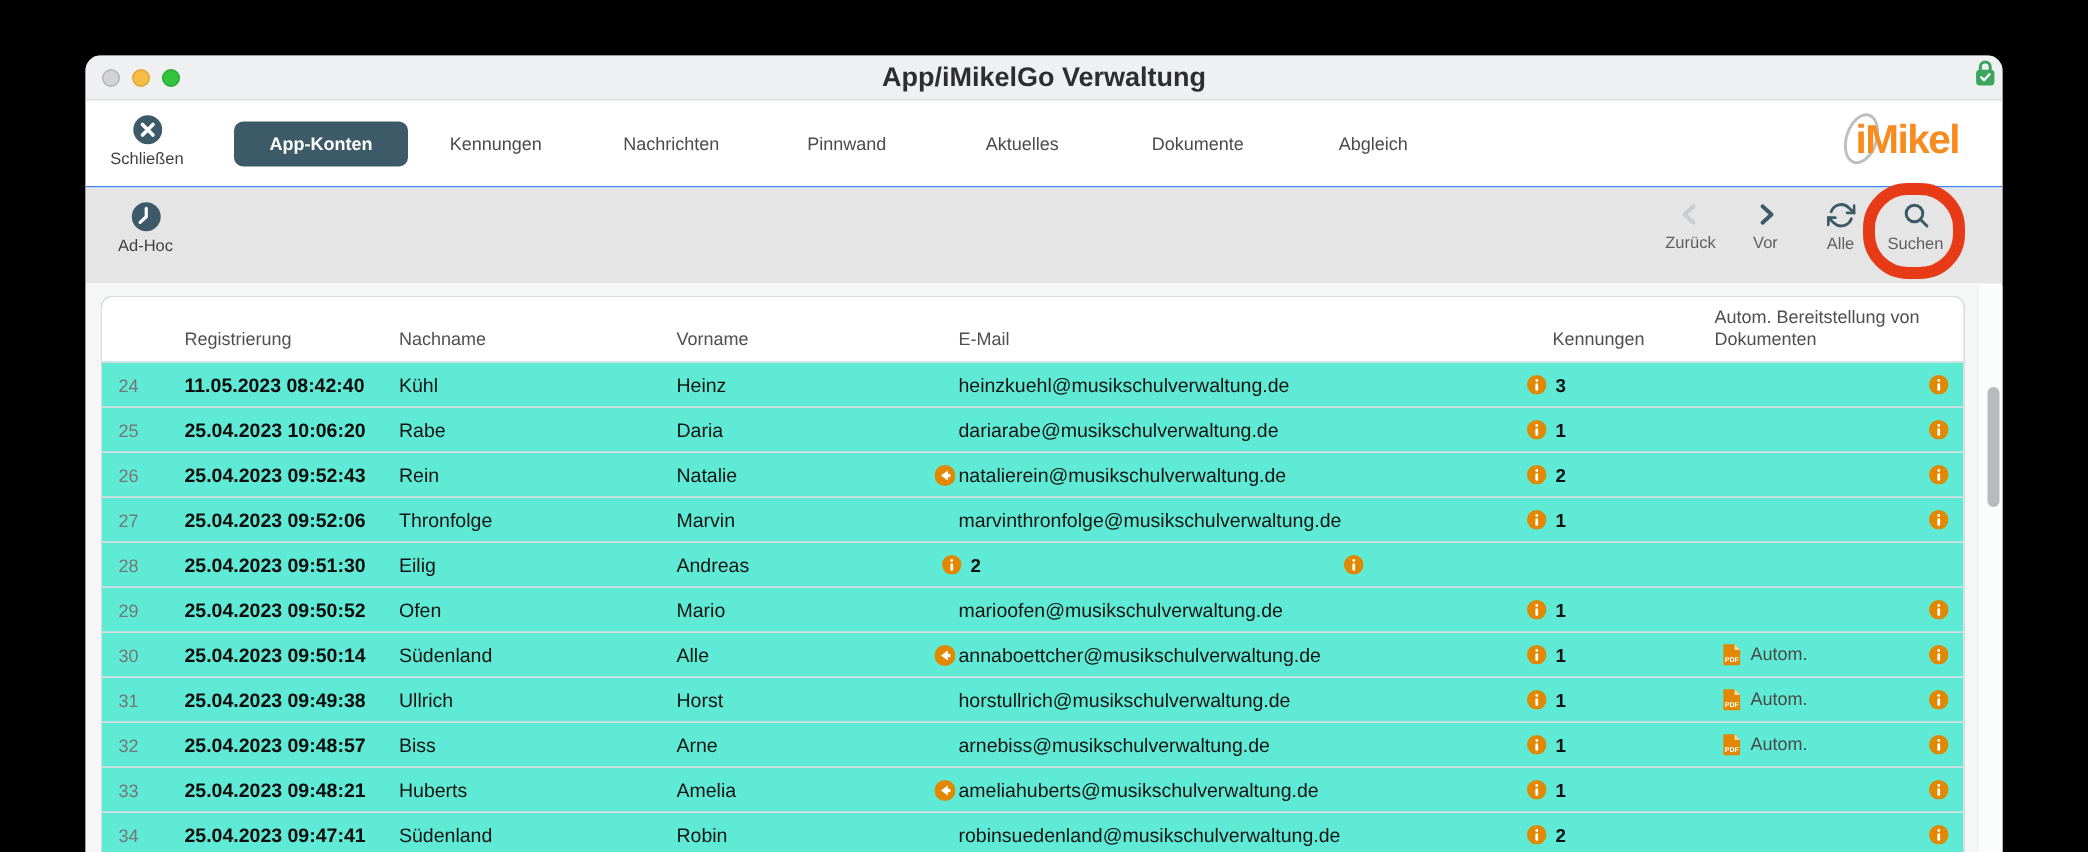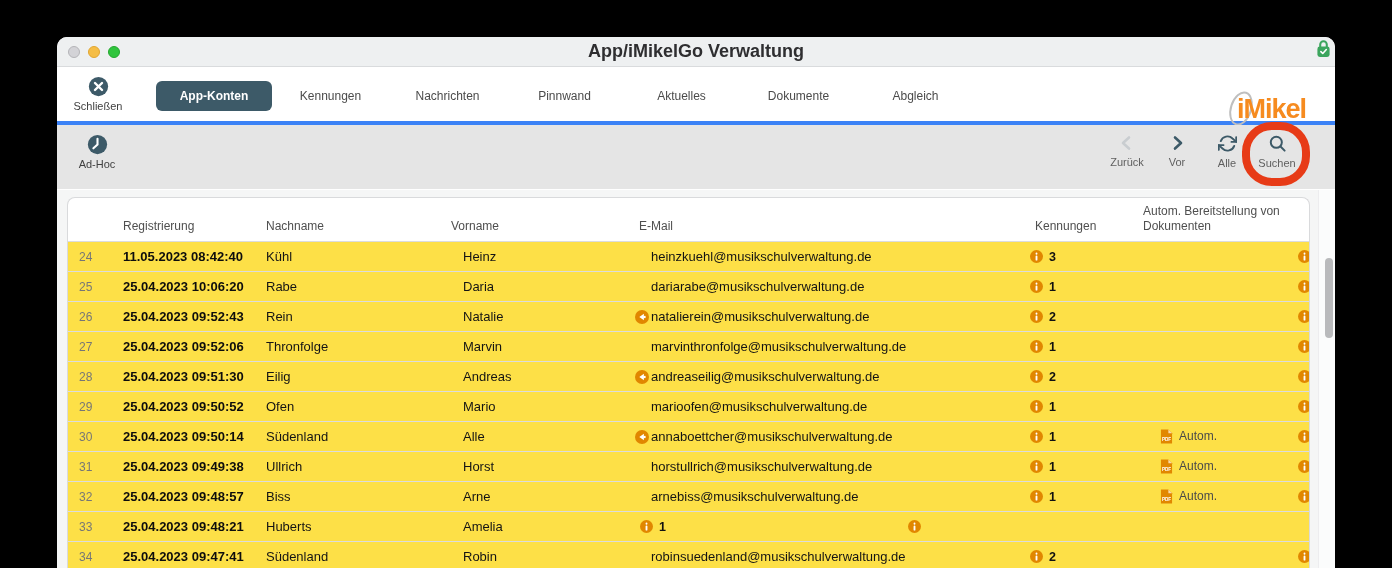--- a/index.html
+++ b/index.html
@@ -21,39 +21,39 @@
     display:flex; align-items:center; justify-content:center; position:relative;
   }
   .traffic { position:absolute; left:11px; top:9px; display:flex; gap:8px; }
   .light { width:12px; height:12px; border-radius:50%; }
   .light.close { background:#d3d3d7; border:1px solid #b4b4b8; }
   .light.min   { background:#f5bd45; border:1px solid #e0a531; }
   .light.max   { background:#30c53d; border:1px solid #24a72f; }
   .title { font-size:18px; font-weight:bold; color:#2e2e30; }
   
   .toolbar {
-    height:58px; background:#fff; border-bottom:4px solid #3b82f6;
+    height:58px; background:#fff; border-bottom:1px solid #3b82f6;
     position:relative;
   }
   .tool-item {
     position:absolute; display:flex; flex-direction:column; align-items:center;
     gap:3px; cursor:default;
   }
   .tool-item .tool-label { font-size:11px; color:#3f3f3f; }
   .close-item { left:14px; top:9px; width:54px; }
   .tabs { position:absolute; left:99px; top:0; height:58px; display:flex; align-items:center; }
   .tab {
     width:117px; text-align:center; font-size:12px; color:#4b4b4b;
     padding:8px 0; cursor:default;
   }
   .tab.active {
     background:#3d5a68; color:#fff; font-weight:bold; border-radius:6px;
     width:116px;
   }
-  .logo { position:absolute; right:32px; top:23px; width:70px; height:38px; }
+  .logo { position:absolute; right:32px; top:7px; width:70px; height:38px; }
   .logo .ellipse {
     position:absolute; left:-3px; top:1px; width:22px; height:35px;
     border:2px solid #bfbfbf; border-radius:50%; transform:rotate(18deg);
   }
   .logo .logo-text {
     position:absolute; left:4px; top:4px;
     font-size:27px; font-weight:bold; color:#f68b1f; letter-spacing:-1px;
   }
   
   .subtoolbar {
@@ -74,26 +74,26 @@
   .content {
     position:absolute; top:153px; left:0; right:0; bottom:0; background:#f5f6f6;
   }
   .table-card {
     position:absolute; left:10px; top:7px; width:1243px; bottom:-8px;
     background:#fff; border:1px solid #d9dadc; border-bottom:none;
     border-radius:8px 8px 0 0; overflow:hidden;
   }
   .thead { display:flex; height:43px; align-items:flex-end; padding-bottom:8px; }
   .th { font-size:12px; color:#4f4f4f; line-height:1.2; }
-  .trow { display:flex; height:30px; align-items:center; border-top:1px solid #dbdcde; background:#fde047; }
+  .trow { display:flex; height:30px; align-items:center; border-top:1px solid #dbdcde; background:#5eead4; }
   .c { flex:none; }
   .c-num   { width:55px;  padding-left:11px; font-size:12px; color:#767676; }
   .c-date  { width:143px; font-size:13px; font-weight:bold; color:#0d0d0d; }
   .c-nach  { width:185px; font-size:13px; color:#141414; }
-  .c-vorn  { width:172px; font-size:13px; color:#141414;margin-left:12px; }
+  .c-vorn  { width:172px; font-size:13px; color:#141414; }
   .c-email { width:390px; font-size:13px; color:#141414; display:flex; align-items:center; }
   .fwd-slot { width:16px; display:flex; align-items:center; }
   .c-kenn  { width:130px; padding-left:5px; display:flex; align-items:center; gap:6px;
              font-size:12.5px; font-weight:bold; color:#111; }
   .c-autom { width:135px; padding-left:5px; display:flex; align-items:flex-start; gap:6px;
              font-size:12px; color:#4a4a4a; }
   .c-info  { width:31px; padding-left:8px; display:flex; align-items:center; }
   .hidden-slot { visibility:hidden; }
   
   .th-num{width:55px;} .th-date{width:143px;} .th-nach{width:185px;}
@@ -388,30 +388,20 @@
                   <rect x="6" y="6" width="2" height="5.4" rx="1" fill="#fff"></rect>
                 </svg>
               </span>
     </div>
   </div>
           <div class="trow">
     <div class="c c-num">28</div>
     <div class="c c-date">25.04.2023 09:51:30</div>
     <div class="c c-nach">Eilig</div>
     <div class="c c-vorn">Andreas</div>
-    <div class="c c-email">
-      <span class="fwd-slot">
-                <svg width="14" height="14" viewBox="0 0 14 14">
-                  <circle cx="7" cy="7" r="7" fill="#e18700"></circle>
-                  <path d="M8.9 3.7 L4.3 7 L8.9 10.3 Z" fill="#fff"></path>
-                  <rect x="8.3" y="5.9" width="2.3" height="2.2" fill="#fff"></rect>
-                </svg>
-              </span>
-      <span class="email-text">andreaseilig@musikschulverwaltung.de</span>
-    </div>
     <div class="c c-kenn">
       <span class="kenn-icon-holder">
                 <svg width="13" height="13" viewBox="0 0 14 14">
                   <circle cx="7" cy="7" r="7" fill="#e18700"></circle>
                   <rect x="6" y="2.8" width="2" height="2.2" rx="1" fill="#fff"></rect>
                   <rect x="6" y="6" width="2" height="5.4" rx="1" fill="#fff"></rect>
                 </svg>
               </span>
       <span class="kenn-count">2</span>
     </div>
@@ -613,20 +603,30 @@
                   <rect x="6" y="6" width="2" height="5.4" rx="1" fill="#fff"></rect>
                 </svg>
               </span>
     </div>
   </div>
           <div class="trow">
     <div class="c c-num">33</div>
     <div class="c c-date">25.04.2023 09:48:21</div>
     <div class="c c-nach">Huberts</div>
     <div class="c c-vorn">Amelia</div>
+    <div class="c c-email">
+      <span class="fwd-slot">
+                <svg width="14" height="14" viewBox="0 0 14 14">
+                  <circle cx="7" cy="7" r="7" fill="#e18700"></circle>
+                  <path d="M8.9 3.7 L4.3 7 L8.9 10.3 Z" fill="#fff"></path>
+                  <rect x="8.3" y="5.9" width="2.3" height="2.2" fill="#fff"></rect>
+                </svg>
+              </span>
+      <span class="email-text">ameliahuberts@musikschulverwaltung.de</span>
+    </div>
     <div class="c c-kenn">
       <span class="kenn-icon-holder">
                 <svg width="13" height="13" viewBox="0 0 14 14">
                   <circle cx="7" cy="7" r="7" fill="#e18700"></circle>
                   <rect x="6" y="2.8" width="2" height="2.2" rx="1" fill="#fff"></rect>
                   <rect x="6" y="6" width="2" height="5.4" rx="1" fill="#fff"></rect>
                 </svg>
               </span>
       <span class="kenn-count">1</span>
     </div>

